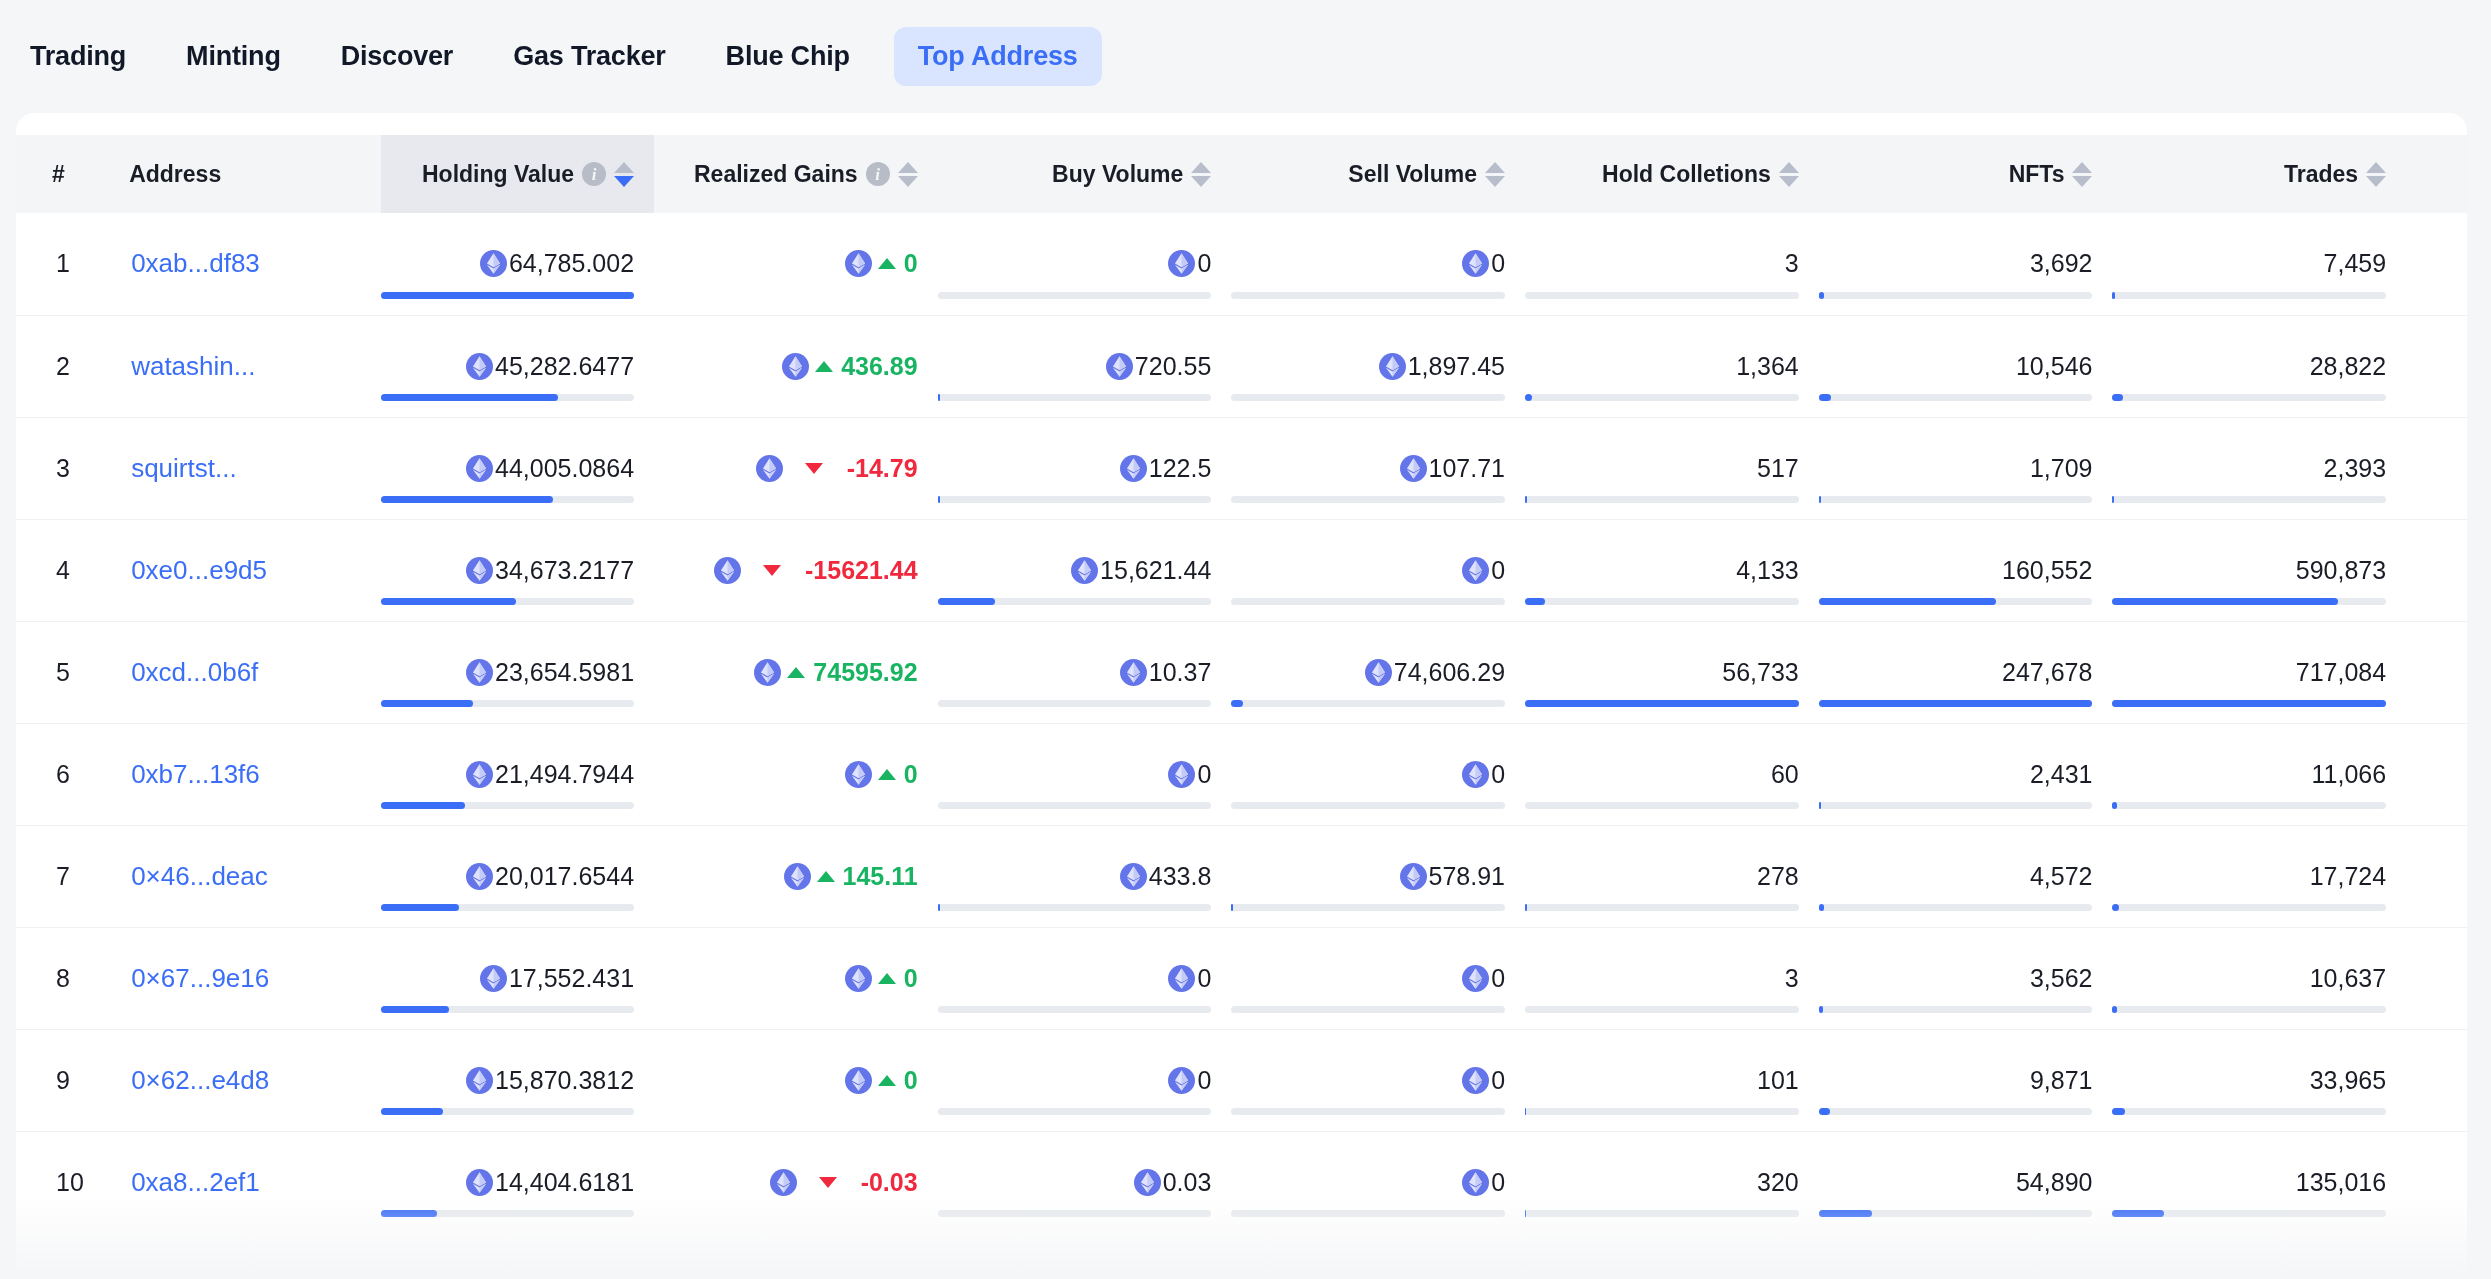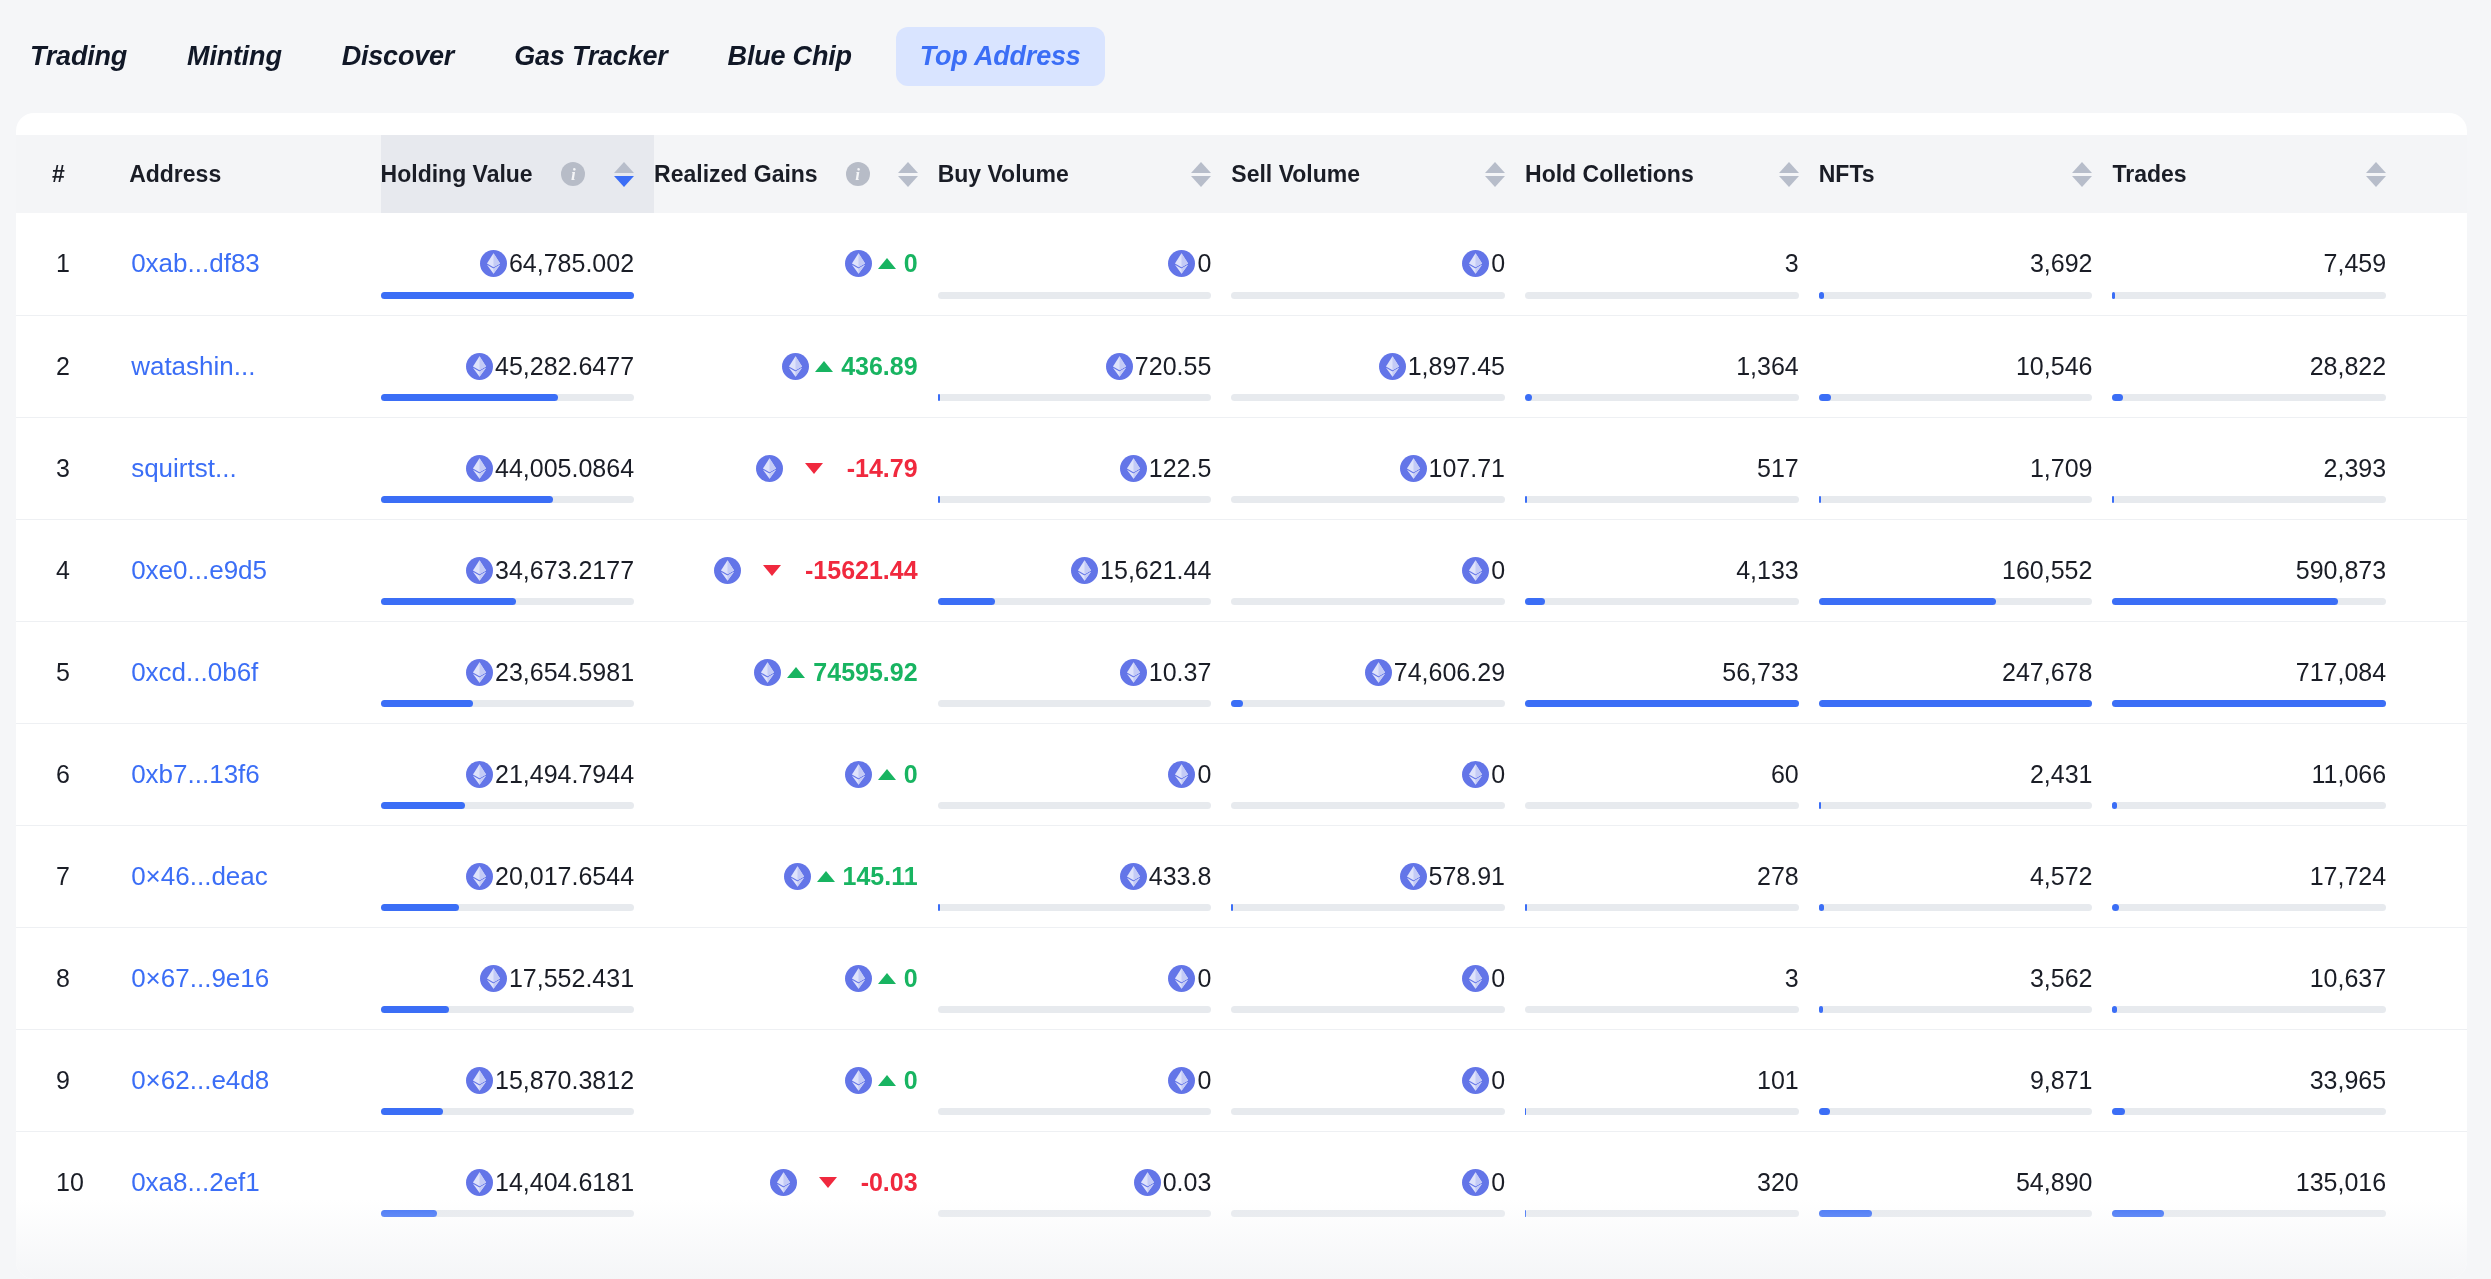--- a/index.html
+++ b/index.html
@@ -28,21 +28,20 @@
 
   .nav-tab {
     font-size: 27px;
     font-weight: bold;
     color: #111827;
     padding: 14px 30px;
     border-radius: 12px;
     white-space: nowrap;
     letter-spacing: -0.2px;
     cursor: pointer;
-    font-style: italic;
   }
 
   .nav-tab.first { padding-left: 12px; }
 
   .nav-tab.active {
     color: #3b6ef6;
     background: #d9e4ff;
     padding: 14px 24px;
     margin-left: 14px;
   }
@@ -91,21 +90,21 @@
   }
 
   thead th.sorted { background: #e7e9ee; }
 
   .th-inner {
     display: flex;
     align-items: center;
     gap: 8px;
   }
   .th-inner.left  { justify-content: flex-start; }
-  .th-inner.right { justify-content: space-between; padding-right: 20px; }
+  .th-inner.right { justify-content: flex-end; padding-right: 20px; }
 
   th.th-rank .th-inner  { justify-content: flex-start; padding-left: 36px; }
   th.th-addr .th-inner  { justify-content: flex-start; padding-left: 22px; }
 
   
   .info-icon {
     width: 24px; height: 24px;
     border-radius: 50%;
     background: #b7bcc7;
     color: #f4f5f7;

